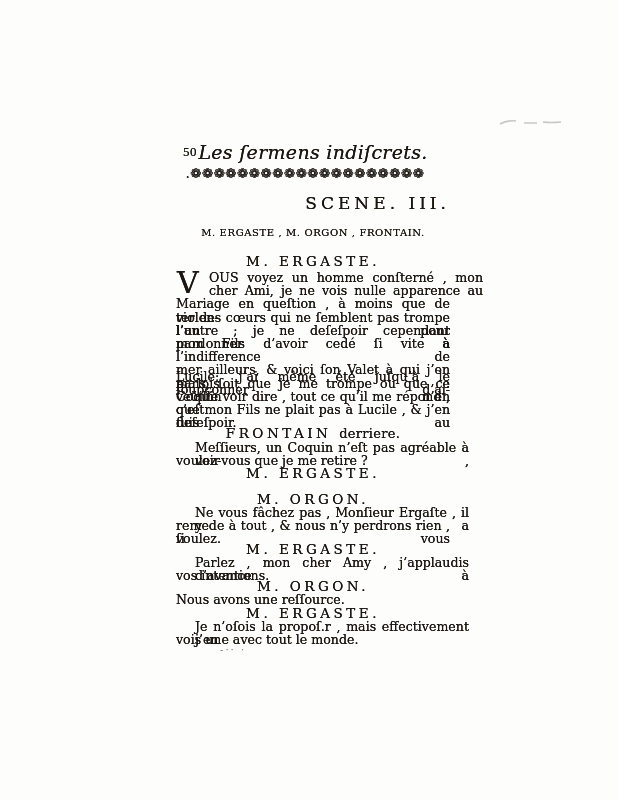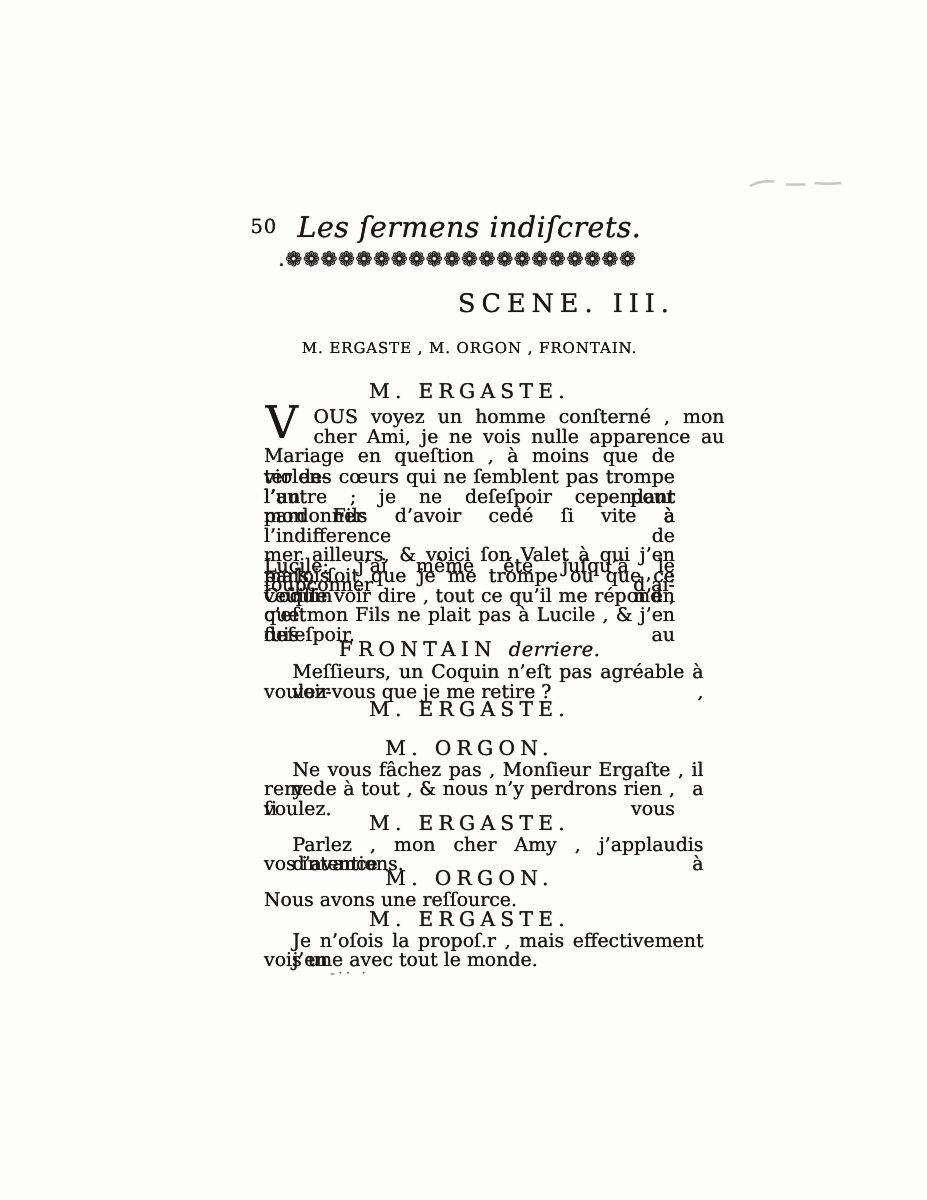--- a/index.html
+++ b/index.html
@@ -11,23 +11,24 @@
   .page{
     position:relative;width:618px;height:800px;
     background:var(--paper,#fdfdfc);
     color:var(--ink,#1b1611);
   }
   .col{
     position:absolute;left:176px;width:274px;
   }
   
   .pagenum{
-    position:absolute;left:167px;top:144px;
+    position:absolute;left:183px;top:144px;
     font-size:13px;letter-spacing:.5px;
     text-shadow:0 0 .5px currentColor;
+    font-family:Liberation Serif, serif;
   }
   .runtitle{
     top:141px;text-align:center;
     font-style:italic;font-size:19px;letter-spacing:.3px;
     text-shadow:0 0 .5px currentColor;
   }
   .ornament{
     position:absolute;left:165px;width:280px;top:163px;
     text-align:center;
     font-family:"DejaVu Sans", sans-serif;
@@ -49,21 +50,21 @@
     white-space:nowrap;
   }
   
   .head{
     text-align:center;font-size:13.5px;line-height:14px;height:14px;
     letter-spacing:3.5px;
     text-shadow:0 0 .5px currentColor;
     white-space:nowrap;
   }
   .head .stage{
-    font-style:italic;letter-spacing:.3px;font-size:13px;
+    letter-spacing:.3px;font-size:13px;
   }
   
   .ln{
     font-size:12.6px;line-height:13.2px;height:13.2px;
     text-shadow:0 0 .45px currentColor;
     white-space:nowrap;
   }
   .ln.j{
     white-space:normal;
     text-align:justify;

